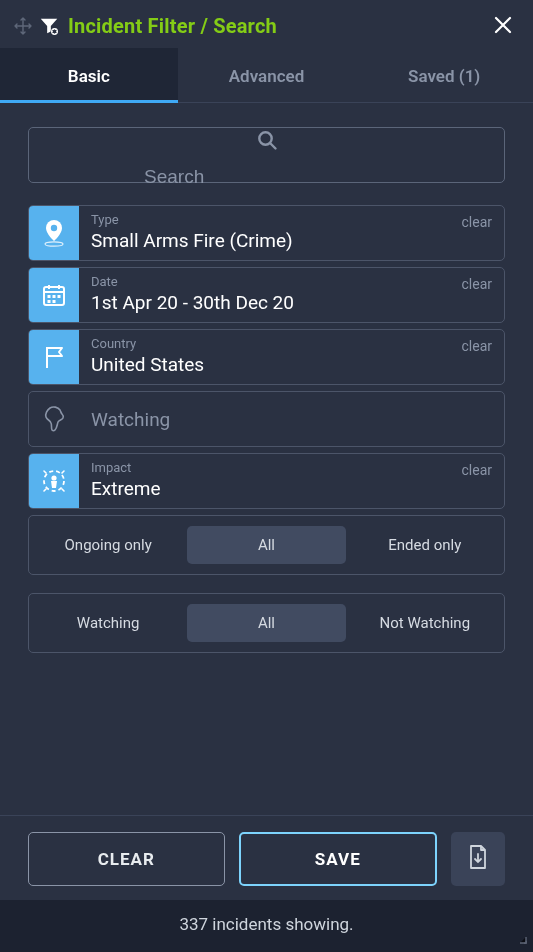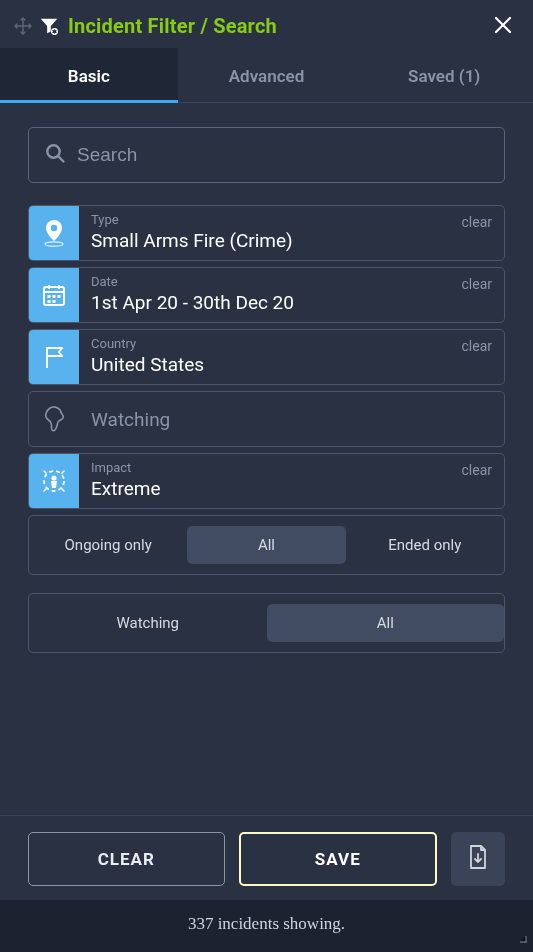--- a/index.html
+++ b/index.html
@@ -56,20 +56,21 @@
 
   .search-box {
     display:flex;
     align-items:center;
     height:56px;
     border:1px solid #5b6579;
     border-radius:5px;
     padding:0 14px;
     gap:10px;
     margin-bottom:22px;
+    flex-direction:column;
   }
   .search-box input {
     flex:1;
     background:transparent;
     border:none;
     outline:none;
     color:#e8ecef;
     font-size:19px;
   }
   .search-box input::placeholder { color:#8a94a7; }
@@ -152,42 +153,41 @@
     font-size:17px;
     font-weight:700;
     letter-spacing:1px;
     cursor:pointer;
   }
   .btn-clear {
     border:1px solid #8a94a7;
     color:#e8ecef;
   }
   .btn-save {
-    border:2px solid #fef9c3;
+    border:2px solid #7dd3fc;
     color:#fff;
   }
   .btn-icon {
     width:54px;
     height:54px;
     flex:none;
     border-radius:5px;
     background:#3a4358;
     display:flex;
     align-items:center;
     justify-content:center;
     cursor:pointer;
   }
   .status {
     background:#1c2230;
     text-align:center;
     padding:14px 8px 18px;
     font-size:17px;
     color:#cfd5dd;
     position:relative;
-    font-family:Liberation Serif, serif;
   }
   .resize-handle { position:absolute; right:6px; bottom:4px; opacity:.6; }
 </style>
 </head>
 <body>
 
 <div class="header">
   <div class="drag-handle">
     <svg width="18" height="18" viewBox="0 0 18 18">
         <g stroke="#8a94a7" stroke-width="1.4" fill="none" stroke-linecap="round">
@@ -327,20 +327,21 @@
 
   <div class="seg-group">
     <div class="seg">Ongoing only</div>
     <div class="seg selected">All</div>
     <div class="seg">Ended only</div>
   </div>
 
   <div class="seg-group">
     <div class="seg">Watching</div>
     <div class="seg selected">All</div>
+    <div class="seg">Not Watching</div>
   </div>
 
 </div>
 
 <div class="bottom-bar">
   <div class="btn btn-clear">CLEAR</div>
   <div class="btn btn-save">SAVE</div>
   <div class="btn-icon">
     <span>
       <svg width="24" height="26" viewBox="0 0 24 26">

